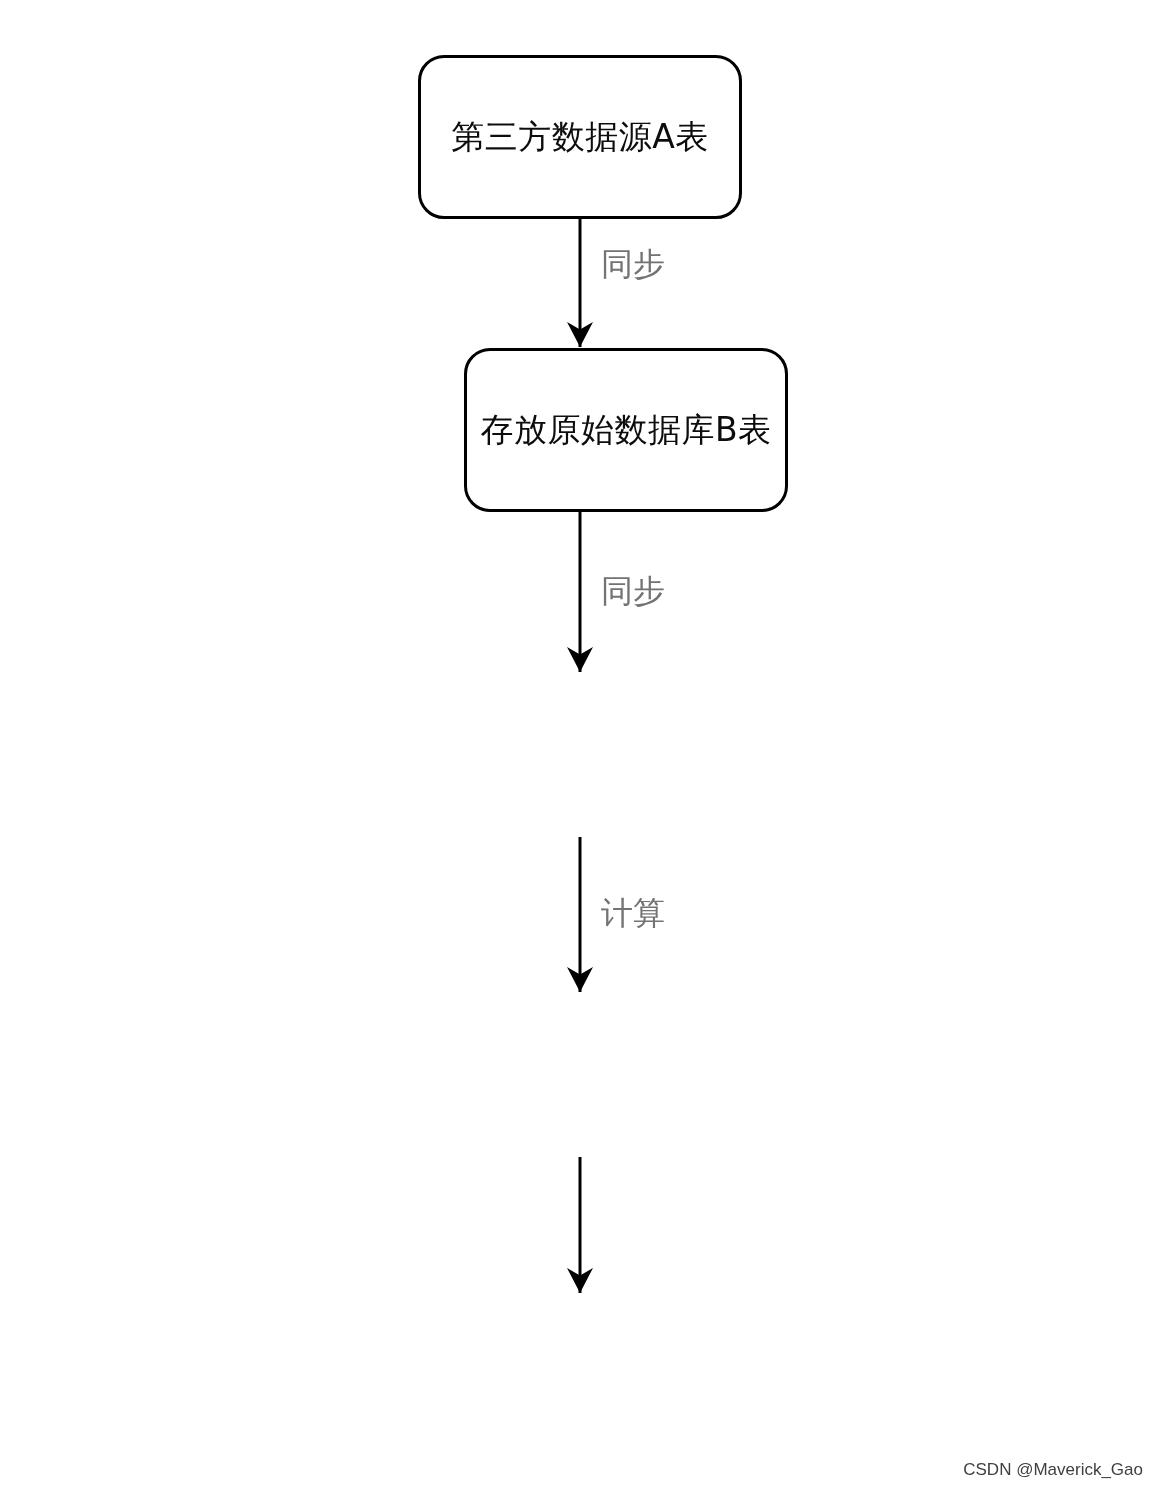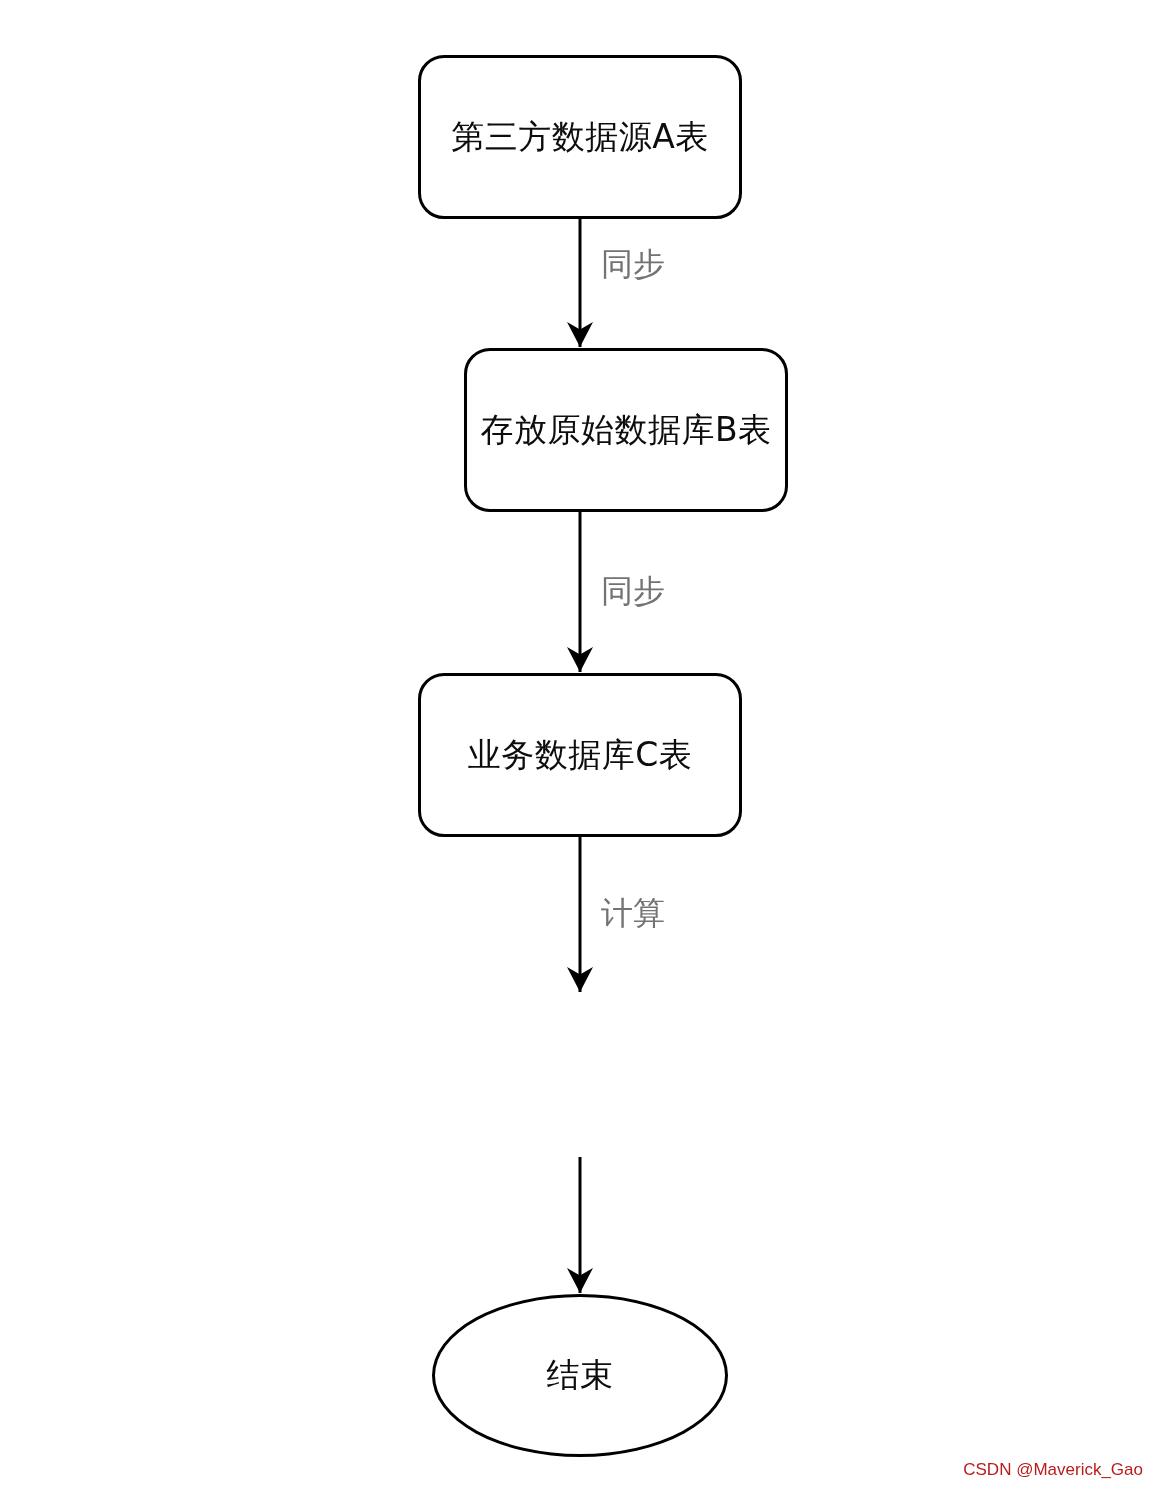--- a/index.html
+++ b/index.html
@@ -56,21 +56,21 @@
     white-space: nowrap;
   }
   #edge-label-0 { top: 247px; }
   #edge-label-1 { top: 574px; }
   #edge-label-2 { top: 896px; }
   .watermark {
     position: absolute;
     right: 15px;
     bottom: 11px;
     font-size: 17px;
-    color: #b91c1c;
+    color: #404040;
     font-family: "Liberation Sans", sans-serif;
     white-space: nowrap;
   }
 </style>
 </head>
 <body>
 
 <div class="canvas">
 
   <svg class="connectors" viewBox="0 0 1158 1491" xmlns="http://www.w3.org/2000/svg">
@@ -90,26 +90,20 @@
   </div>
 
   <div class="edge-label" id="edge-label-0">同步</div>
 
   <div class="node" id="node-raw-db">
     <span class="label">存放原始数据库B表</span>
   </div>
 
   <div class="edge-label" id="edge-label-1">同步</div>
 
-  <div class="node" id="node-biz-db">
-    <span class="label">业务数据库C表</span>
-  </div>
 
   <div class="edge-label" id="edge-label-2">计算</div>
 
 
-  <div class="node ellipse" id="node-end">
-    <span class="label">结束</span>
-  </div>
 
   <div class="watermark">CSDN @Maverick_Gao</div>
 
 </div>
 
 </body></html>

